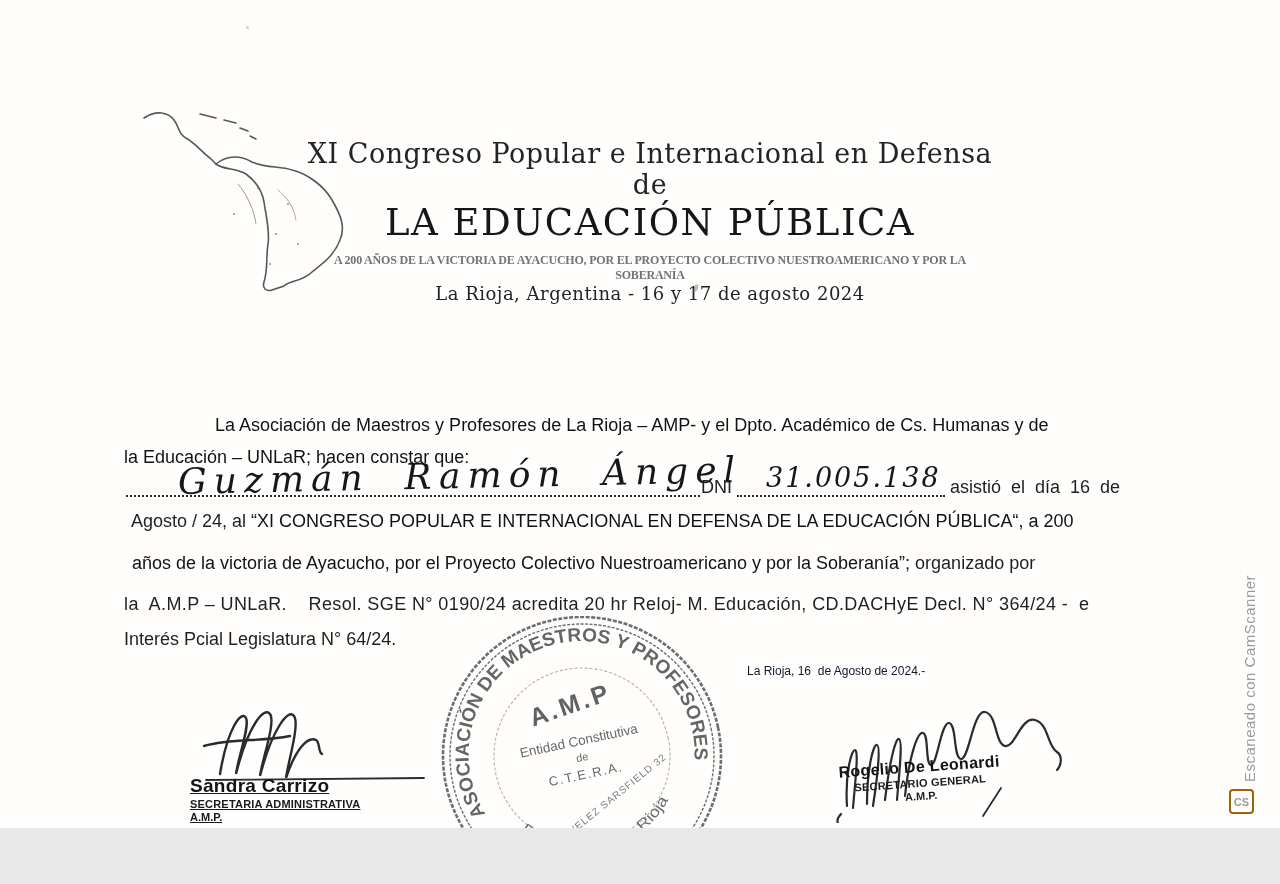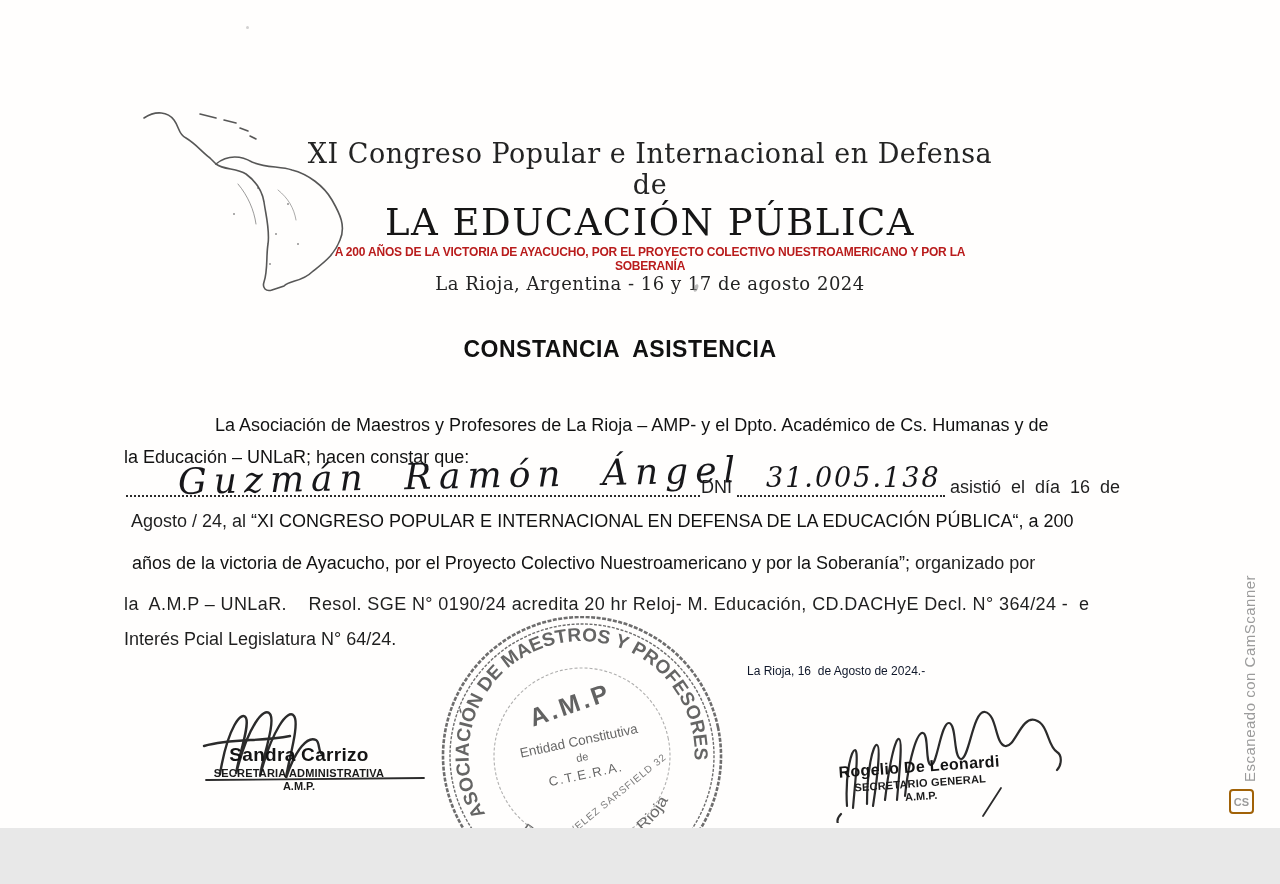--- a/index.html
+++ b/index.html
@@ -4,21 +4,21 @@
 <style>
   html,body{margin:0;padding:0;background:#e8e8e8;}
   .page{position:relative;width:1280px;height:828px;background:#fffefd;overflow:hidden;
         font-family:"Liberation Sans",sans-serif;color:#1c1c1c;}
   .abs{position:absolute;}
 
   
   .hdr{left:300px;top:138px;width:700px;text-align:center;}
   .hdr-l1{font-family:"DejaVu Serif",serif;font-size:27px;color:#242424;letter-spacing:.5px;}
   .hdr-l2{font-family:"DejaVu Serif",serif;font-size:37px;color:#161616;letter-spacing:1.5px;margin-top:1px;}
-  .hdr-l3{font-size:12px;font-weight:bold;color:#b91c1c;letter-spacing:-0.2px;margin-top:1px;}
+  .hdr-l3{font-size:12px;font-weight:bold;color:#737373;letter-spacing:-0.2px;margin-top:9px;font-family:Liberation Serif, serif;}
   .hdr-l4{font-family:"DejaVu Serif",serif;font-size:18px;color:#242424;letter-spacing:.5px;}
 
   
   .doc-title{left:0;top:336px;width:1240px;text-align:center;font-size:23px;font-weight:bold;
              color:#111;letter-spacing:.5px;word-spacing:7px;}
 
   
   .bl{font-size:18px;white-space:pre;color:#1f1f1f;}
   .b{font-weight:normal;color:#121212;}
   .dots{border-bottom:2px dotted #2a2a2a;height:0;}
@@ -26,21 +26,21 @@
   .hw-name{left:178px;top:455px;font-size:36px;letter-spacing:7px;word-spacing:16px;transform:rotate(-1.2deg);}
   .hw-dni{left:766px;top:462px;font-size:27px;letter-spacing:2px;}
 
   
   .date-line{left:747px;top:664px;font-size:12px;white-space:pre;color:#0f172a;}
 
   
   .sig-name{font-weight:bold;font-size:19px;color:#141414;letter-spacing:.3px;}
   .sig-role{font-weight:bold;font-size:11px;color:#1a1a1a;margin-top:1px;letter-spacing:.2px;}
   .sig-org{font-weight:bold;font-size:11px;color:#1a1a1a;margin-top:1px;}
-  .sig-left-txt{left:190px;top:744px;width:218px;text-align:center;}
+  .sig-left-txt{left:190px;top:775px;width:218px;text-decoration:underline;}
   .sig-right-txt{left:832px;top:758px;width:176px;text-align:center;transform:rotate(-4deg);}
   .sig-right-txt .sig-name{font-size:16px;}
 
   
   .wm-text{right:22px;bottom:46px;height:238px;writing-mode:vertical-rl;transform:rotate(180deg);
            font-size:15px;color:#9b9b9b;letter-spacing:.5px;}
   .wm-badge{right:26px;bottom:14px;width:21px;height:21px;border:2px solid #a16207;border-radius:4px;
             display:flex;align-items:center;justify-content:center;font-size:11px;font-weight:bold;color:#9b9b9b;}
 
   .speck{position:absolute;background:#8f8f8f;border-radius:50%;}
@@ -78,21 +78,20 @@
   <div class="abs hdr">
     <div class="hdr-l1">XI Congreso Popular e Internacional en Defensa de</div>
     <div class="hdr-l2">LA EDUCACIÓN PÚBLICA</div>
     <div class="hdr-l3">A 200 AÑOS DE LA VICTORIA DE AYACUCHO, POR EL PROYECTO COLECTIVO NUESTROAMERICANO Y POR LA SOBERANÍA</div>
     <div class="hdr-l4">La Rioja, Argentina - 16 y 17 de agosto 2024</div>
   </div>
 
   <div class="speck" style="left:694px;top:284px;width:4px;height:8px;transform:rotate(20deg);opacity:.6;"></div>
   <div class="speck" style="left:246px;top:26px;width:3px;height:3px;opacity:.4;"></div>
 
-  <div class="abs doc-title">CONSTANCIA  ASISTENCIA</div>
 
   <div class="abs bl b" style="left:215px;top:415px;">La Asociación de Maestros y Profesores de La Rioja – AMP- y el Dpto. Académico de Cs. Humanas y de</div>
   <div class="abs bl b" style="left:124px;top:447px;">la Educación – UNLaR; hacen constar que:</div>
 
   <div class="abs dots" style="left:126px;top:495px;width:574px;"></div>
   <div class="abs bl" style="left:701px;top:477px;">DNI</div>
   <div class="abs dots" style="left:737px;top:495px;width:208px;"></div>
   <div class="abs bl" style="left:950px;top:477px;">asistió  el  día  16  de</div>
   <div class="abs hw hw-name">Guzmán Ramón Ángel</div>
   <div class="abs hw hw-dni">31.005.138</div>

